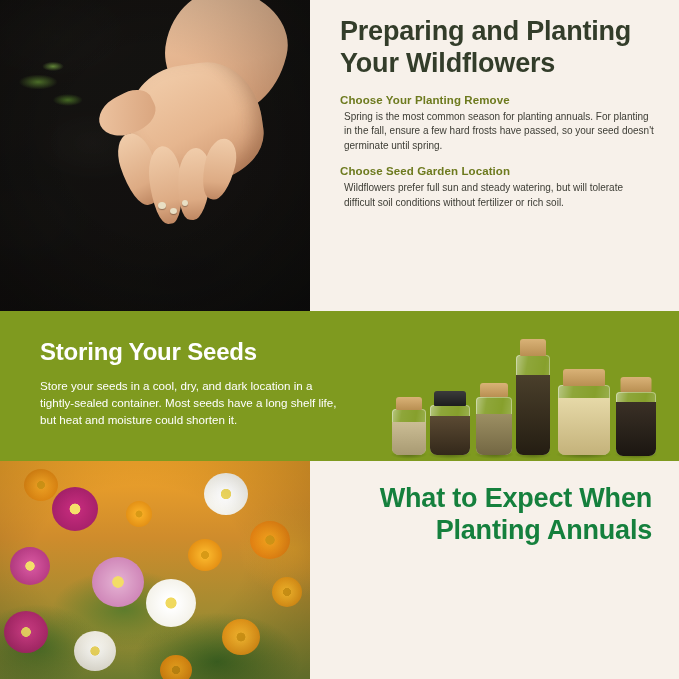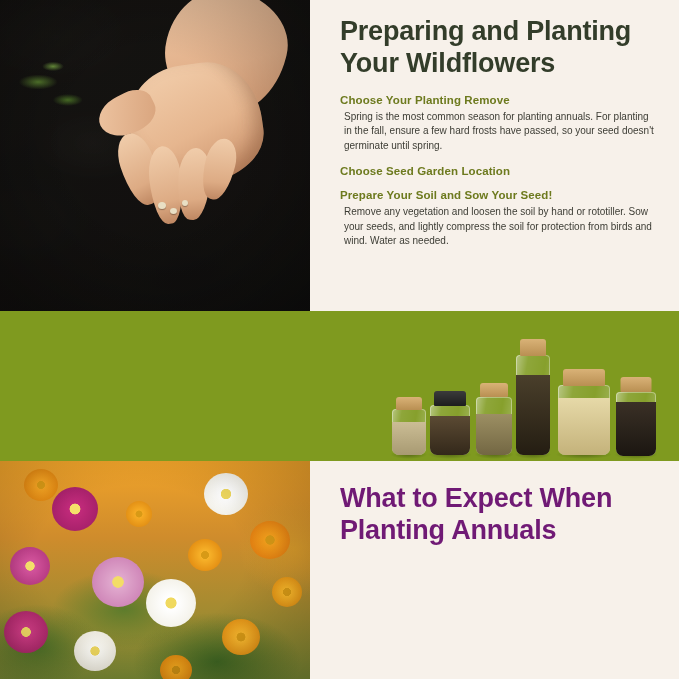--- a/index.html
+++ b/index.html
@@ -263,22 +263,23 @@
   .section-three .text {
     position: absolute;
     left: 340px; top: 22px;
     width: 312px;
   }
   h2.sec3-title {
     margin: 0 0 16px 0;
     font-size: 27px;
     line-height: 1.18;
     font-weight: bold;
-    color: #701a75;
+    color: #15803d;
     letter-spacing: -0.2px;
+    text-align: right;
   }
   .sec3-body {
     margin: 0;
     font-size: 11.8px;
     line-height: 1.45;
     color: #3d3d35;
   }
 </style>
 </head>
 <body>
@@ -309,30 +310,31 @@
     <div class="text">
       <h1 class="sec-title">Preparing and Planting Your Wildflowers</h1>
 
       <div class="sub-block">
         <p class="sub-head">Choose Your Planting Remove</p>
         <p class="sub-body">Spring is the most common season for planting annuals. For planting in the fall, ensure a few hard frosts have passed, so your seed doesn't germinate until spring.</p>
       </div>
 
       <div class="sub-block">
         <p class="sub-head">Choose Seed Garden Location</p>
-      </div>
-
-      <div class="sub-block">
-        <p class="sub-head">Prepare Your Soil and Sow Your Seed!</p>
-        <p class="sub-body">Remove any vegetation and loosen the soil by hand or rototiller. Sow your seeds, and lightly compress the soil for protection from birds and wind. Water as needed.</p>
-      </div>
+        <p class="sub-body">Wildflowers prefer full sun and steady watering, but will tolerate difficult soil conditions without fertilizer or rich soil.</p>
+      </div>
+
     </div>
   </div>
 
   <div class="section-two">
+    <div class="text">
+      <h2 class="sec2-title">Storing Your Seeds</h2>
+      <p class="sec2-body">Store your seeds in a cool, dry, and dark location in a tightly-sealed container. Most seeds have a long shelf life, but heat and moisture could shorten it.</p>
+    </div>
 
     <div class="jars">
       <div class="jar cork" id="jar1">
         <div class="shadow"></div>
         <div class="glass" style="margin-top:12px;">
           <div class="fill" style="height:72%; background:linear-gradient(180deg,#cbbd95,#a89a72);"></div>
         </div>
         <div class="lid"></div>
       </div>
 

